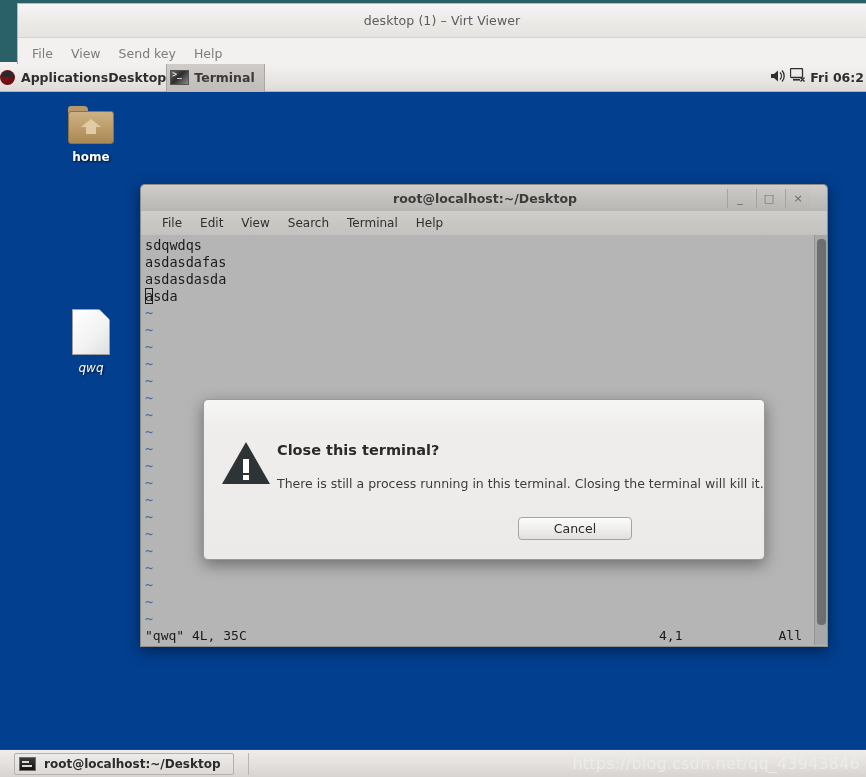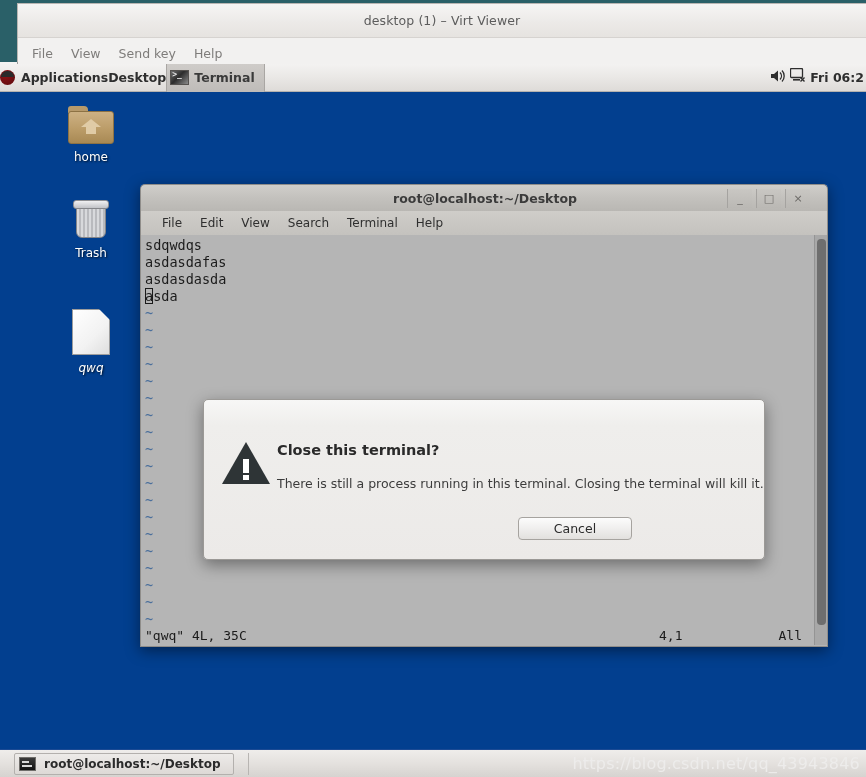--- a/index.html
+++ b/index.html
@@ -430,36 +430,29 @@
           <rect x="3" y="11" width="7" height="1.6" fill="#2e2e2e"></rect>
           <path d="M10.5 9.5l4 4M14.5 9.5l-4 4" stroke="#2e2e2e" stroke-width="1.4"></path>
         </svg>
       </span>
       <span id="clock-label">Fri 06:2</span>
     </div>
   </div>
 
   <div id="desktop">
 
-    <div class="desk-icon" style="left:49px; top:14px;">
+    <div class="desk-icon" style="left:49px; top:14px;font-weight:bold;">
       <div class="ico-home">
         <span class="tab"></span>
           <span class="body"></span>
           <span class="house"></span>
       </div>
       <div class="label">home</div>
     </div>
 
-    <div class="desk-icon" style="left:49px; top:106px;">
-      <div class="ico-trash">
-        <span class="lid"></span>
-          <span class="can"></span>
-      </div>
-      <div class="label">Trash</div>
-    </div>
 
     <div class="desk-icon" style="left:49px; top:217px;font-style:italic;">
       <div class="ico-doc">
         <span class="page"></span>
           <span class="fold"></span>
       </div>
       <div class="label">qwq</div>
     </div>
 
     <div id="terminal-window">

